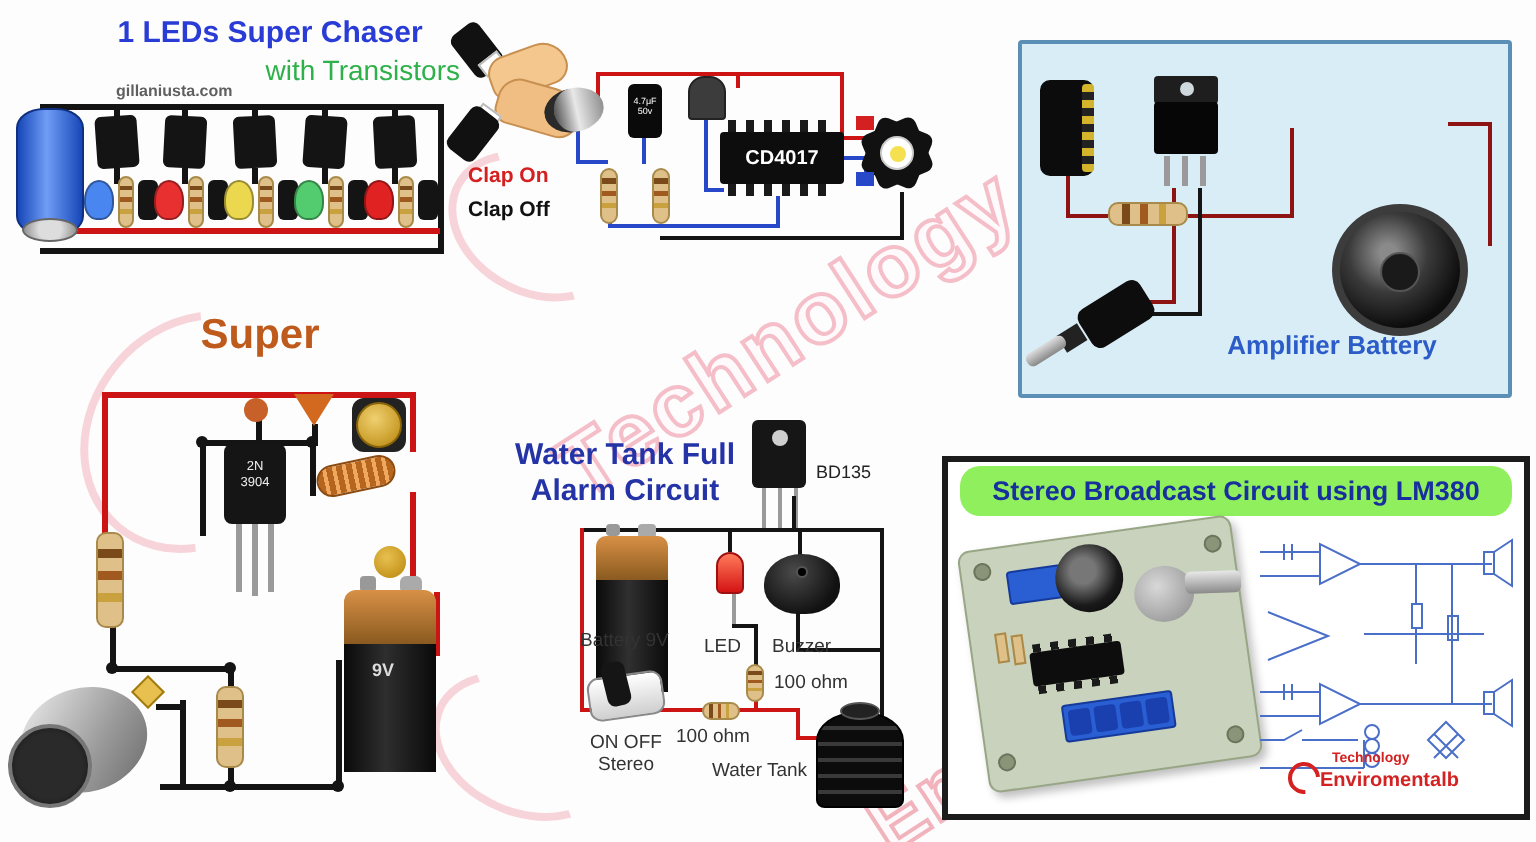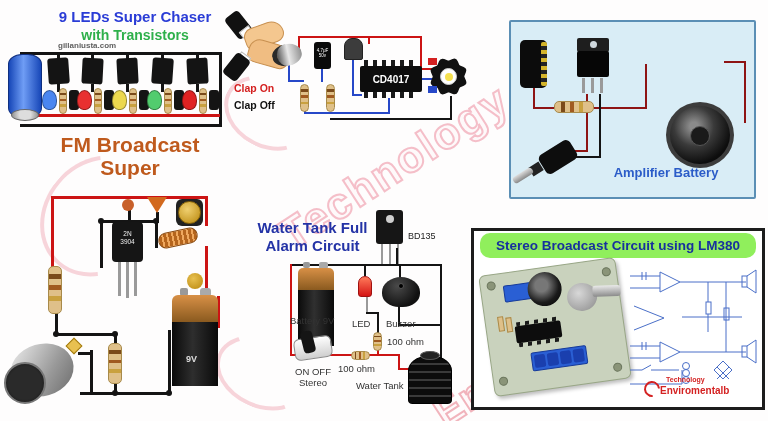--- a/index.html
+++ b/index.html
@@ -33,22 +33,22 @@
 
 <div id="canvas">
 
   <div class="wm" style="left:270px;top:218px;font-size:44px;letter-spacing:2px;transform:rotate(-33deg);-webkit-text-stroke:2px rgba(236,130,150,.5)">Technology</div>
   <div class="wm" style="left:426px;top:398px;font-size:40px;letter-spacing:1px;transform:rotate(-33deg);-webkit-text-stroke:2px rgba(225,80,100,.42)">Enviromentalb</div>
   <div class="arc" style="left:222px;top:78px;width:92px;height:70px;transform:rotate(28deg)"></div>
   <div class="arc" style="left:44px;top:152px;width:110px;height:128px;transform:rotate(40deg)"></div>
   <div class="arc" style="left:214px;top:338px;width:96px;height:70px;transform:rotate(24deg)"></div>
 
   <div class="sec">
-    <div class="lbl" style="left: 40px; top: 8px; width: 190px; text-align: center; font-size: 15px; font-weight: bold; color: rgb(42, 60, 214);">9 LEDs Super Chaser</div>
-    <div class="lbl" style="left: 40px; top: 27px; width: 190px; text-align: center; font-size: 14px; font-weight: bold; color: rgb(46, 176, 74);">with Transistors</div>
+    <div class="lbl" style="left: 40px; top: 8px; width: 190px; text-align: center; font-size: 15px; font-weight: bold; color: rgb(42, 60, 214);">1 LEDs Super Chaser</div>
+    <div class="lbl" style="left: 40px; top: 27px; width: 190px; text-align: right; font-size: 14px; font-weight: normal; color: rgb(46, 176, 74);">with Transistors</div>
     <div class="lbl" style="left:58px;top:41px;font-size:8px;font-weight:bold;color:#444;opacity:.85">gillaniusta.com</div>
 
     <div class="wire" style="left:20px;top:52px;width:202px;height:3px"></div>
     <div class="wire" style="left:20px;top:124px;width:202px;height:3px"></div>
     <div class="wire" style="left:20px;top:52px;width:3px;height:12px"></div>
     <div class="wire" style="left:219px;top:52px;width:3px;height:75px"></div>
     <div class="wire w-red" style="left:28px;top:114px;width:192px;height:3px"></div>
     <div class="wire w-red" style="left:28px;top:108px;width:3px;height:9px"></div>
 
     <div class="wire" style="left:57px;top:52px;width:3px;height:9px"></div>
@@ -187,21 +187,20 @@
 
     <div class="abs" style="left:512px;top:142px;width:80px;height:50px">
       <div class="abs" style="left:28px;top:4px;width:36px;height:22px;background:#0d0d0d;border-radius:5px;transform:rotate(-32deg)"></div>
       <div class="abs" style="left:18px;top:22px;width:12px;height:10px;background:#222;transform:rotate(-32deg)"></div>
       <div class="abs" style="left:0;top:30px;width:22px;height:7px;border-radius:3px;background:linear-gradient(180deg,#ddd,#888);transform:rotate(-32deg)"></div>
     </div>
     <div class="lbl" style="left: 596px; top: 165px; width: 140px; text-align: center; font-size: 13px; font-weight: bold; color: rgb(43, 92, 200);">Amplifier Battery</div>
   </div>
 
   <div class="sec">
-    <div class="lbl" style="left: 40px; top: 133px; width: 180px; text-align: center; font-size: 21px; font-weight: bold; color: rgb(191, 90, 29);">FM Broadcast</div>
     <div class="lbl" style="left: 40px; top: 156px; width: 180px; text-align: center; font-size: 21px; font-weight: bold; color: rgb(191, 90, 29);">Super</div>
 
     <div class="wire w-red" style="left:51px;top:196px;width:157px;height:3px"></div>
     <div class="wire w-red" style="left:51px;top:196px;width:3px;height:72px"></div>
     <div class="wire w-red" style="left:205px;top:196px;width:3px;height:30px"></div>
     <div class="wire w-red" style="left:205px;top:246px;width:3px;height:56px"></div>
     <div class="wire w-red" style="left:196px;top:300px;width:12px;height:3px"></div>
     <div class="wire w-red" style="left:217px;top:296px;width:3px;height:32px"></div>
 
     <div class="wire" style="left:100px;top:220px;width:58px;height:3px"></div>
@@ -247,21 +246,21 @@
     <div class="res-v" style="left:108px;top:343px;width:14px;height:41px"></div>
 
     <div class="abs" style="left:10px;top:344px;width:64px;height:52px;border-radius:50%;transform:rotate(-16deg);background:linear-gradient(135deg,#f0f0f0,#9a9a9a 60%,#6a6a6a)"></div>
     <div class="abs" style="left:4px;top:362px;width:42px;height:42px;border-radius:50%;background:radial-gradient(circle,#2a2a2a 60%,#111);border:2px solid #777"></div>
 
     <div class="abs" style="left:172px;top:288px;width:46px;height:100px">
       <div class="abs" style="left:8px;top:0;width:8px;height:8px;background:#999;border-radius:2px"></div>
       <div class="abs" style="left:28px;top:0;width:11px;height:9px;background:#aaa;border-radius:3px"></div>
       <div class="abs" style="left:0;top:7px;width:46px;height:27px;border-radius:6px 6px 0 0;background:linear-gradient(180deg,#d89046,#8a5a1f)"></div>
       <div class="abs" style="left:0;top:34px;width:46px;height:64px;background:linear-gradient(90deg,#0a0a0a,#2e2e2e 45%,#0a0a0a)">
-        <span style="position:absolute;left:14px;top:32px;color:#ddd;font-size:9px;font-weight:bold">9V</span>
+        <span style="position:absolute;left:14px;top:8px;color:#ddd;font-size:9px;font-weight:bold">9V</span>
       </div>
     </div>
   </div>
 
   <div class="sec">
     <div class="lbl" style="left: 250px; top: 219px; width: 125px; text-align: center; font-size: 15px; font-weight: bold; color: rgb(36, 51, 166);">Water Tank Full</div>
     <div class="lbl" style="left: 250px; top: 237px; width: 125px; text-align: center; font-size: 15px; font-weight: bold; color: rgb(36, 51, 166);">Alarm Circuit</div>
 
     <div class="abs" style="left:376px;top:210px;width:27px;height:34px;background:#161616;border-radius:3px">
       <div class="abs" style="left:10px;top:5px;width:8px;height:8px;background:#cfcfcf;border-radius:50%"></div>

